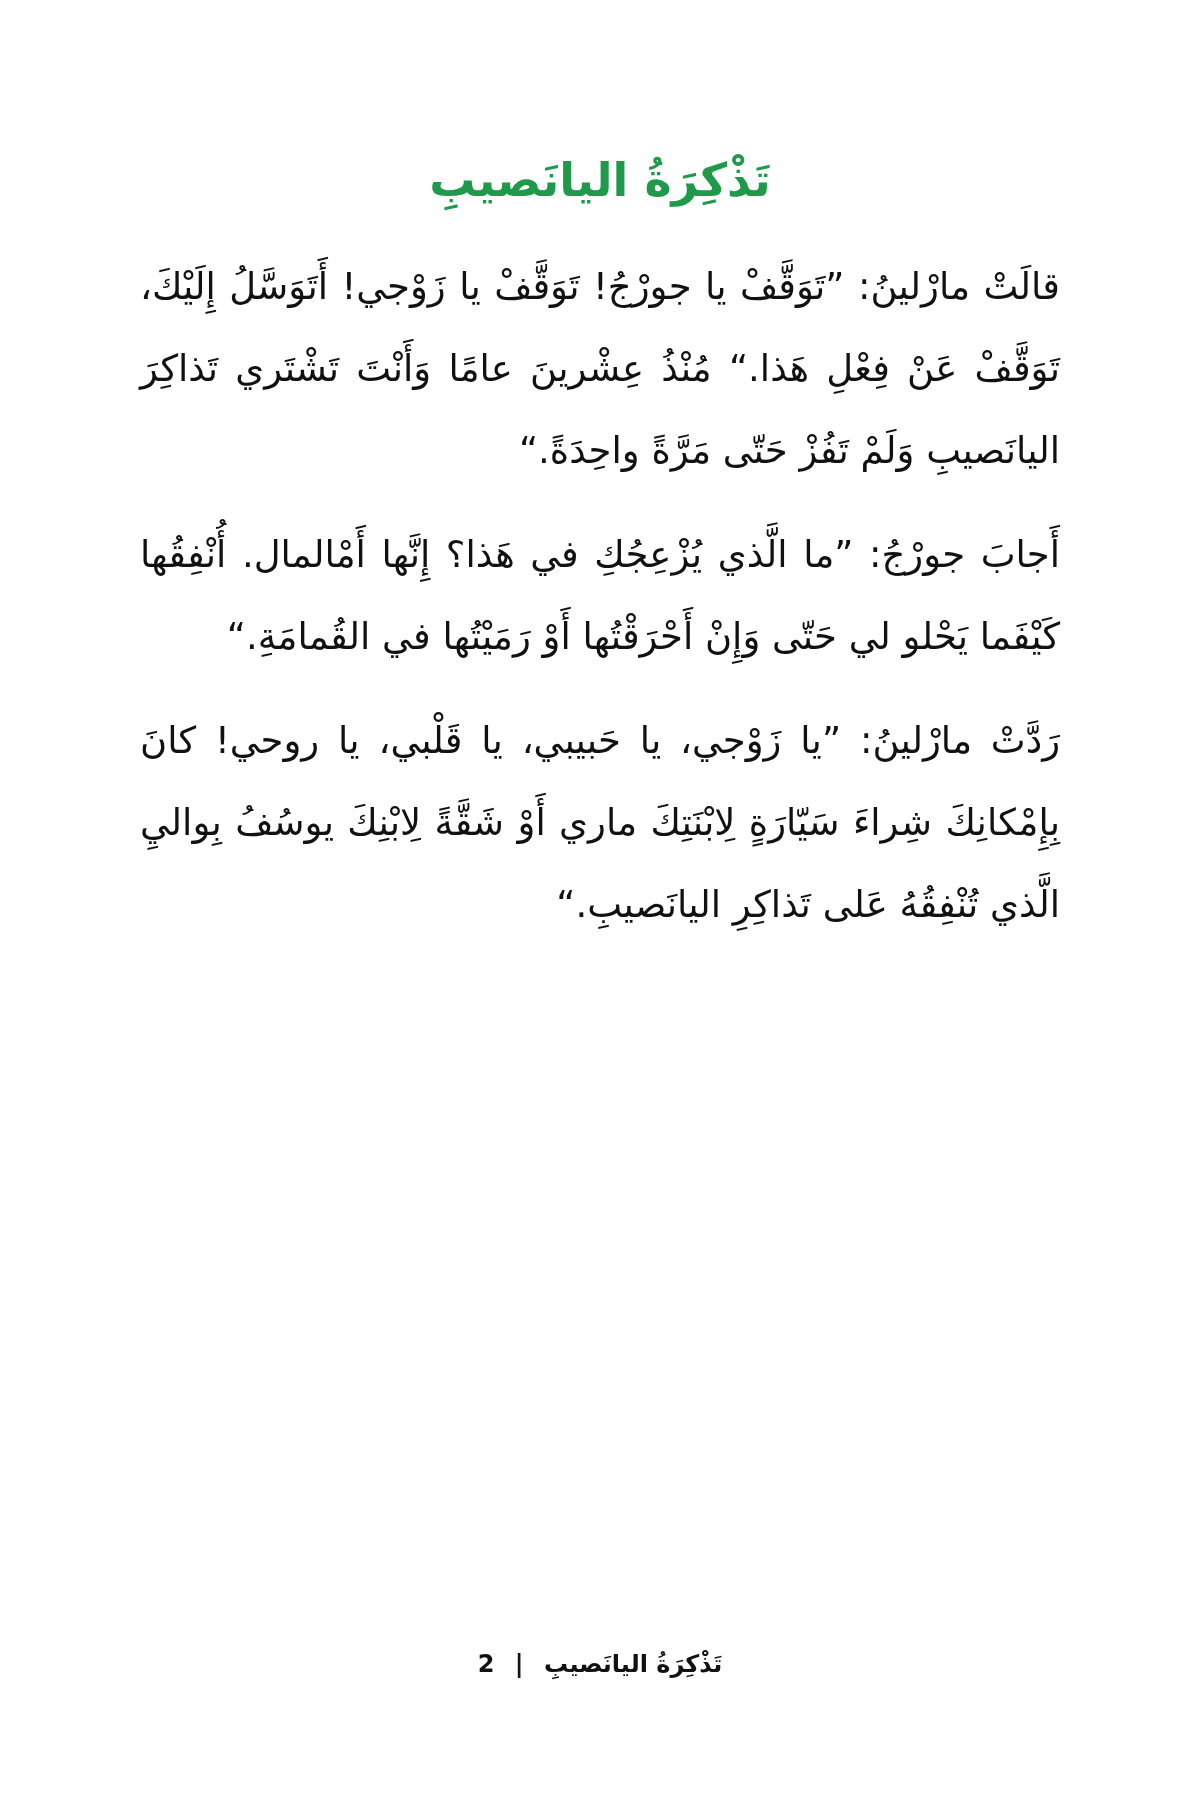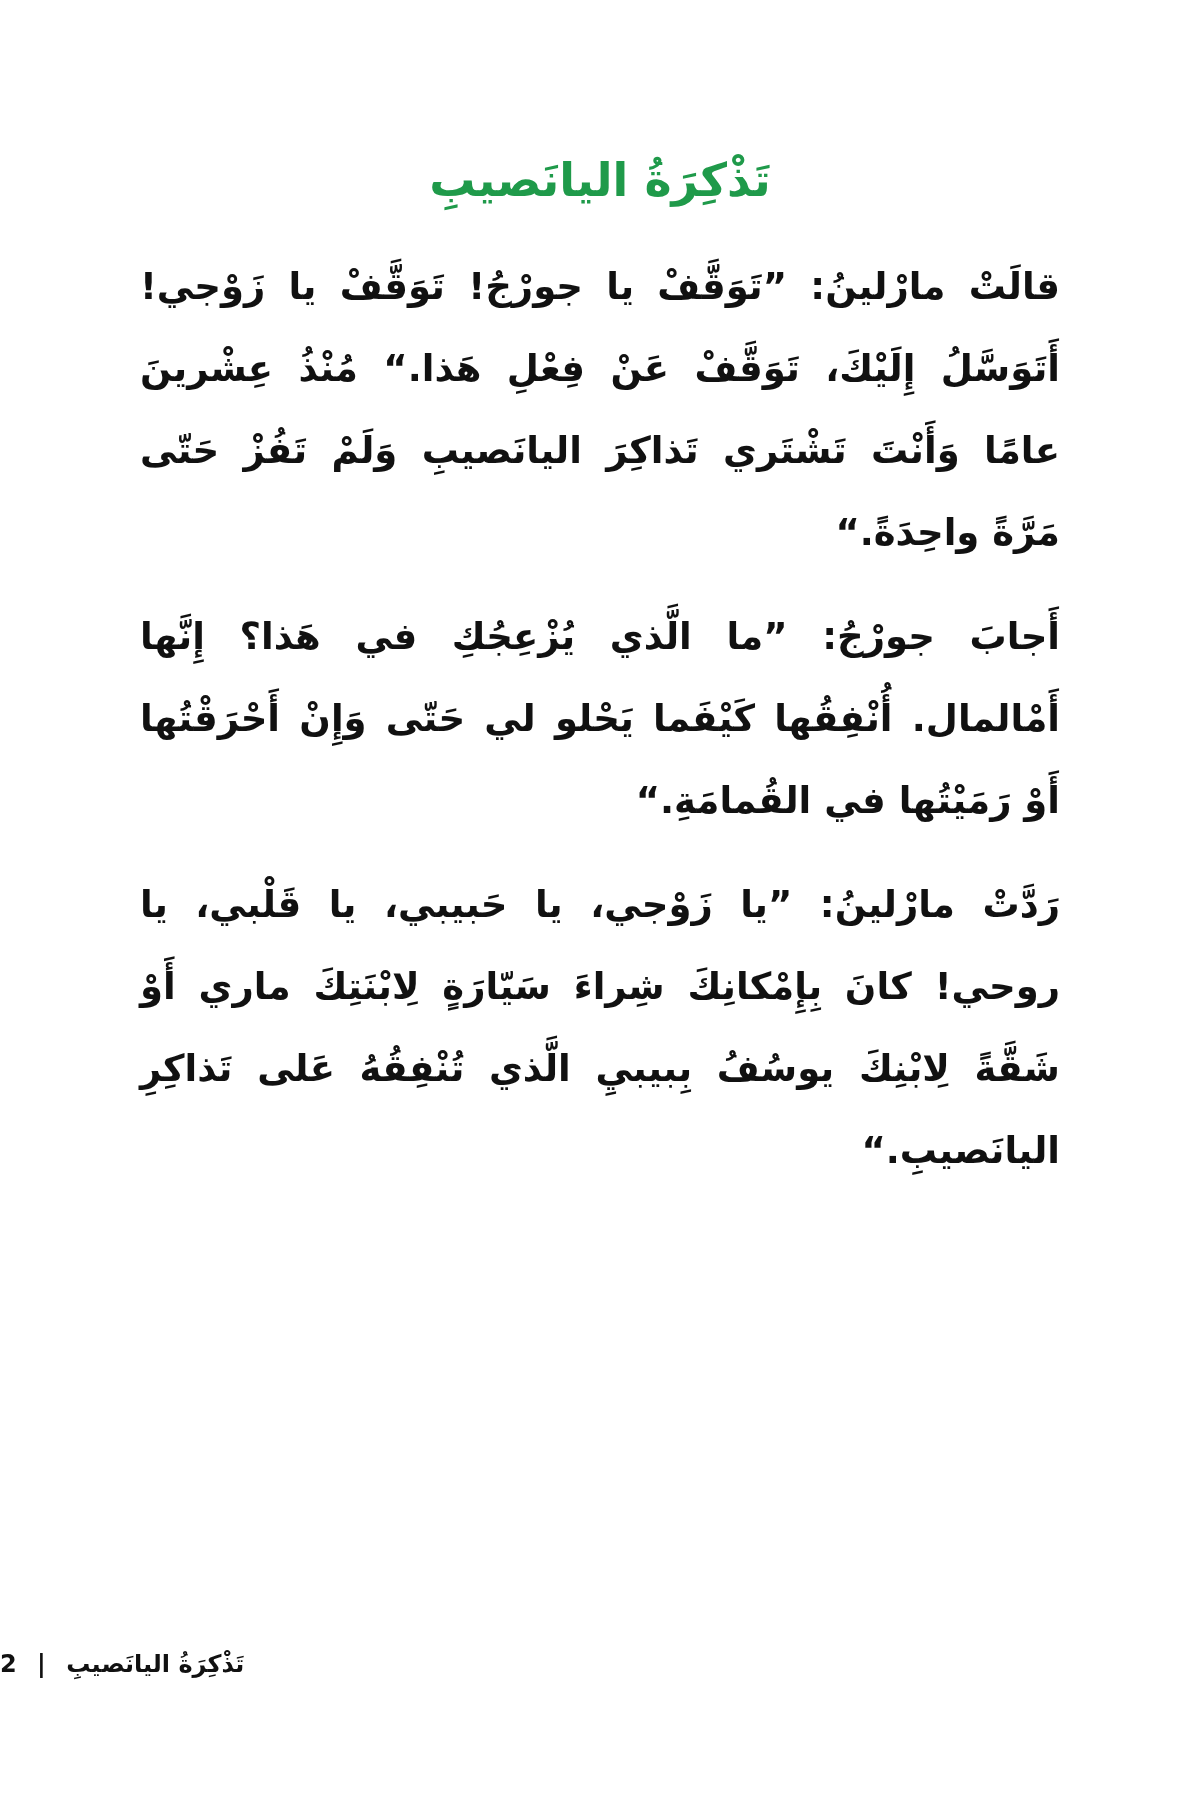--- a/index.html
+++ b/index.html
@@ -1,33 +1,33 @@
 <!DOCTYPE html>
 <html><head>
 <meta charset="utf-8">
 <style>
   html, body { margin: 0; padding: 0; background: #ffffff; }
   body { width: 1200px; height: 1800px; position: relative; overflow: hidden;
          font-family: "DejaVu Sans", sans-serif; color: #111111; }
   .page { position: absolute; left: 140px; top: 140px; width: 920px; direction: rtl; }
   .title { text-align: center; color: #1f9a4a; font-size: 46px; font-weight: bold;
            margin: 0 0 26px 0; line-height: 80px; }
-  .para { font-size: 37px; font-weight: bold; line-height: 82px; margin: 0 0 22px 0;
+  .para { font-size: 37px; font-weight: normal; line-height: 82px; margin: 0 0 22px 0;
           text-align: justify; text-align-last: right; }
-  .footer { position: absolute; left: 0; right: 0; top: 1650px; text-align: left;
+  .footer { position: absolute; left: 0; right: 0; top: 1650px; text-align: center;
             direction: rtl; font-size: 24px; font-weight: bold; color: #111; }
   .footer .sep { margin: 0 12px; }
 </style>
 </head>
 <body>
 
 <div class="page">
   <h1 class="title">تَذْكِرَةُ اليانَصيبِ</h1>
   <p class="para">قالَتْ مارْلينُ: ”تَوَقَّفْ يا جورْجُ! تَوَقَّفْ يا زَوْجي! أَتَوَسَّلُ إِلَيْكَ، تَوَقَّفْ عَنْ فِعْلِ هَذا.“ مُنْذُ عِشْرينَ عامًا وَأَنْتَ تَشْتَري تَذاكِرَ اليانَصيبِ وَلَمْ تَفُزْ حَتّى مَرَّةً واحِدَةً.“</p>
   <p class="para">أَجابَ جورْجُ: ”ما الَّذي يُزْعِجُكِ في هَذا؟ إِنَّها أَمْالمال. أُنْفِقُها كَيْفَما يَحْلو لي حَتّى وَإِنْ أَحْرَقْتُها أَوْ رَمَيْتُها في القُمامَةِ.“</p>
-  <p class="para">رَدَّتْ مارْلينُ: ”يا زَوْجي، يا حَبيبي، يا قَلْبي، يا روحي! كانَ بِإِمْكانِكَ شِراءَ سَيّارَةٍ لِابْنَتِكَ ماري أَوْ شَقَّةً لِابْنِكَ يوسُفُ بِبيبيِ الَّذي تُنْفِقُهُ عَلى تَذاكِرِ اليانَصيبِ.“</p>
+  <p class="para">رَدَّتْ مارْلينُ: ”يا زَوْجي، يا حَبيبي، يا قَلْبي، يا روحي! كانَ بِإِمْكانِكَ شِراءَ سَيّارَةٍ لِابْنَتِكَ ماري أَوْ شَقَّةً لِابْنِكَ يوسُفُ بِواليِ الَّذي تُنْفِقُهُ عَلى تَذاكِرِ اليانَصيبِ.“</p>
 </div>
 
 <div class="footer">
   <span>تَذْكِرَةُ اليانَصيبِ</span>
   <span class="sep">|</span>
   <span>2</span>
 </div>
 
 </body></html>

